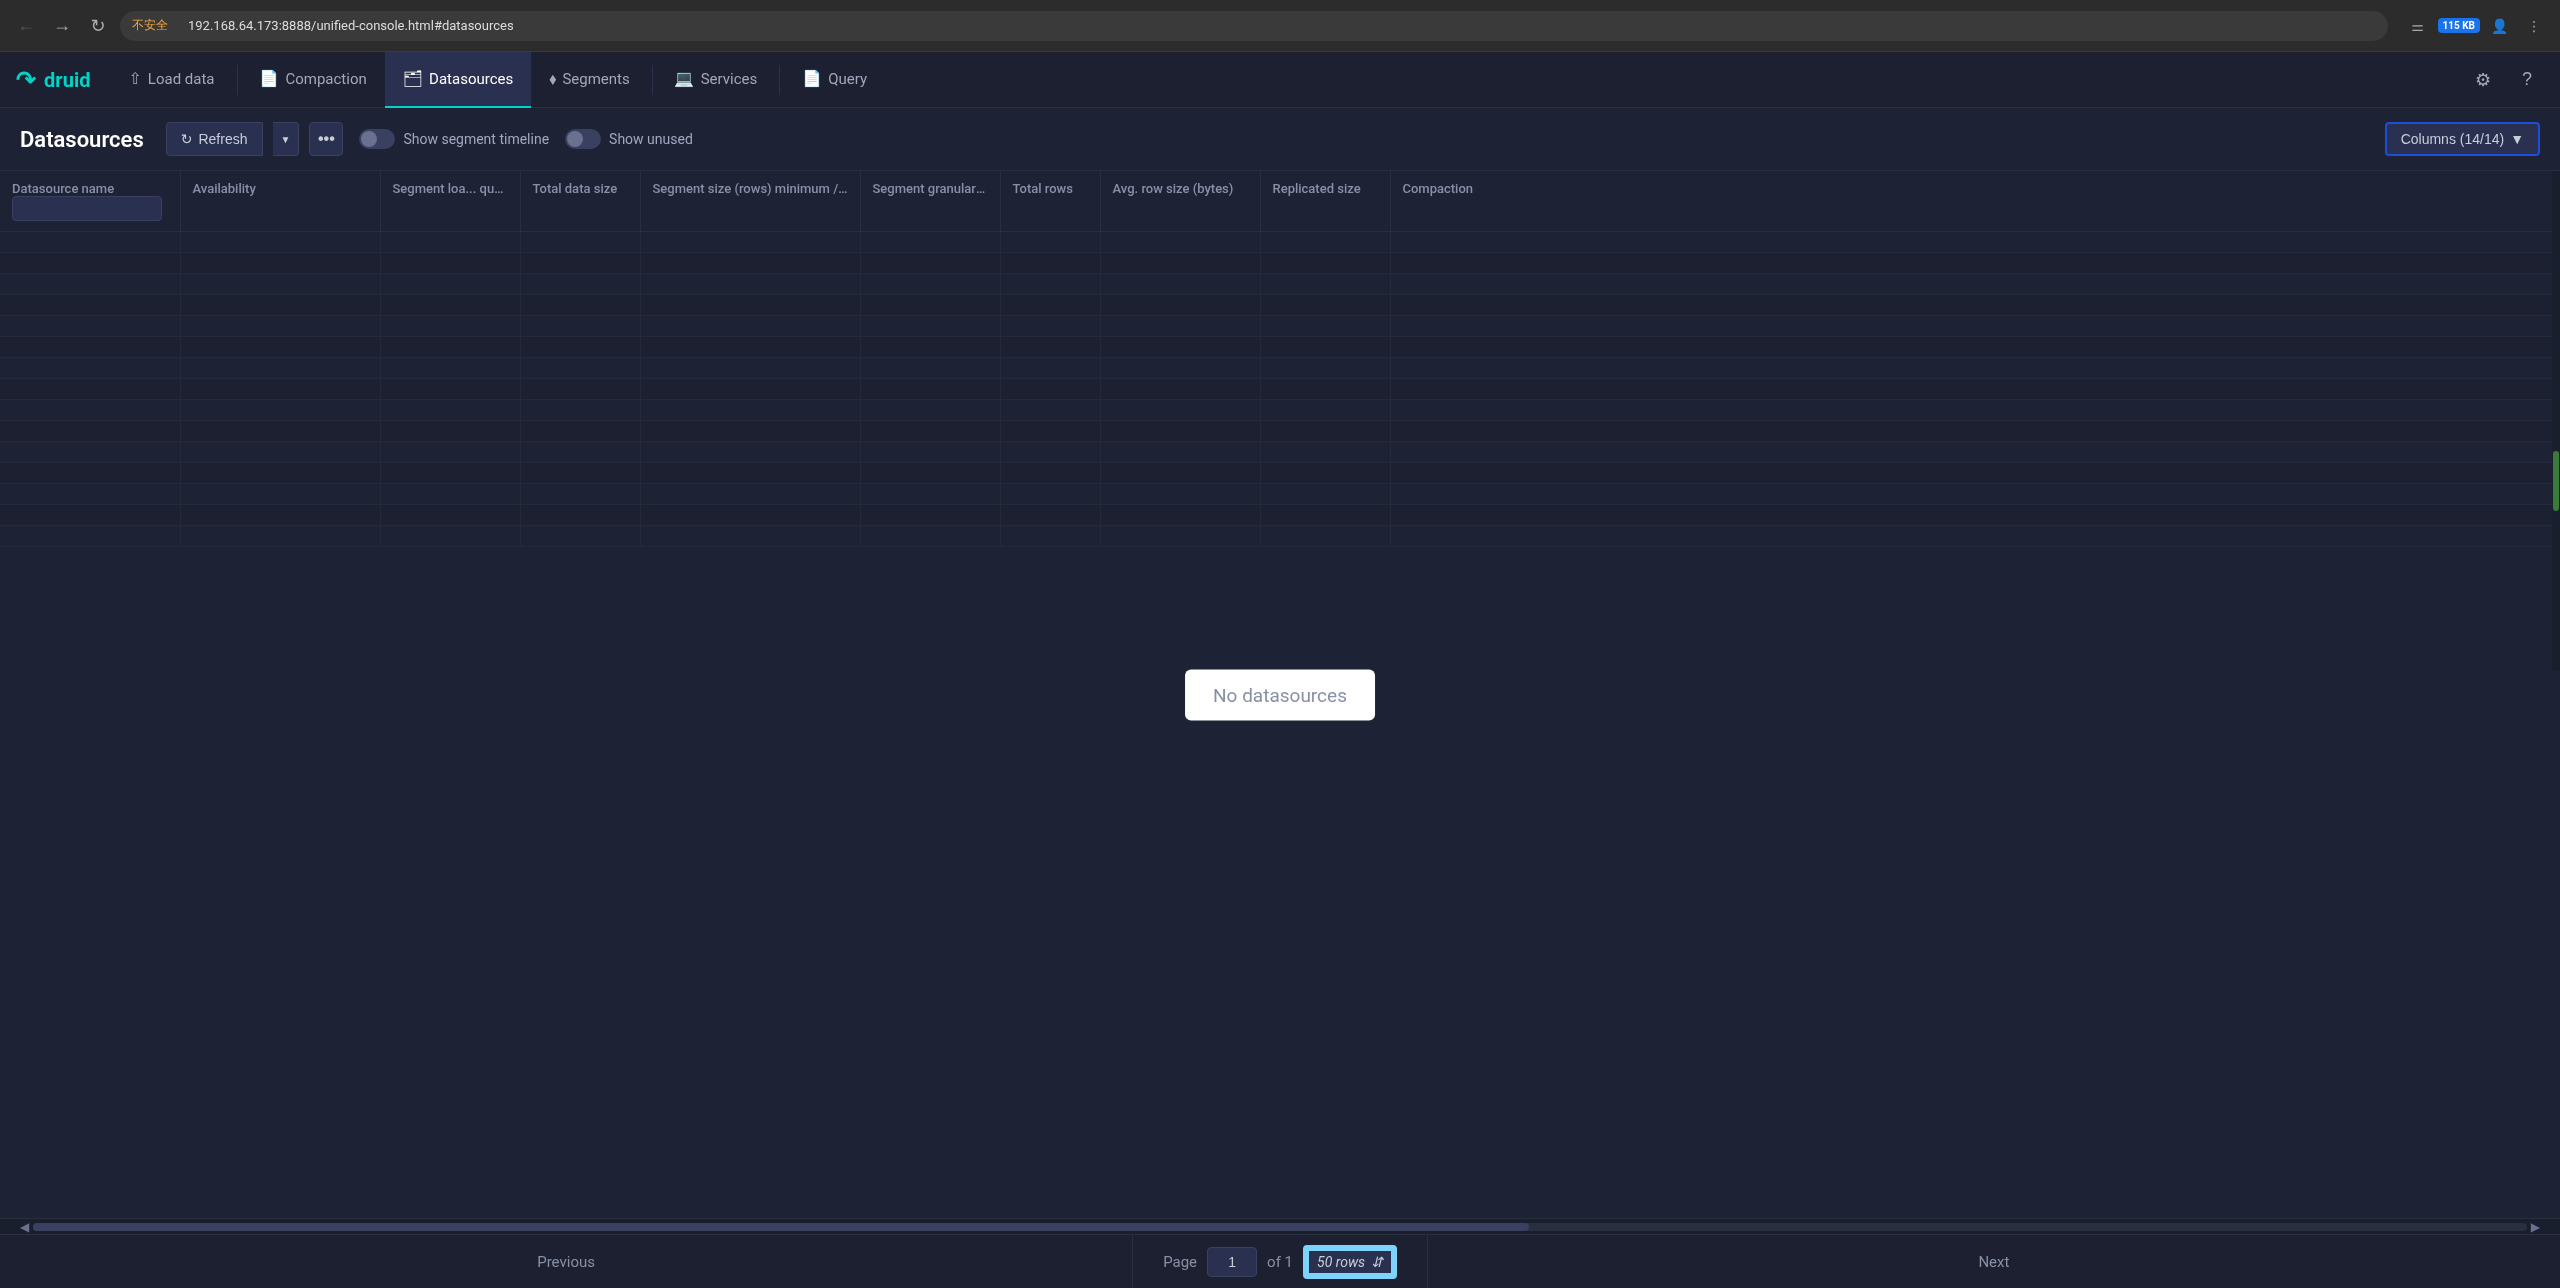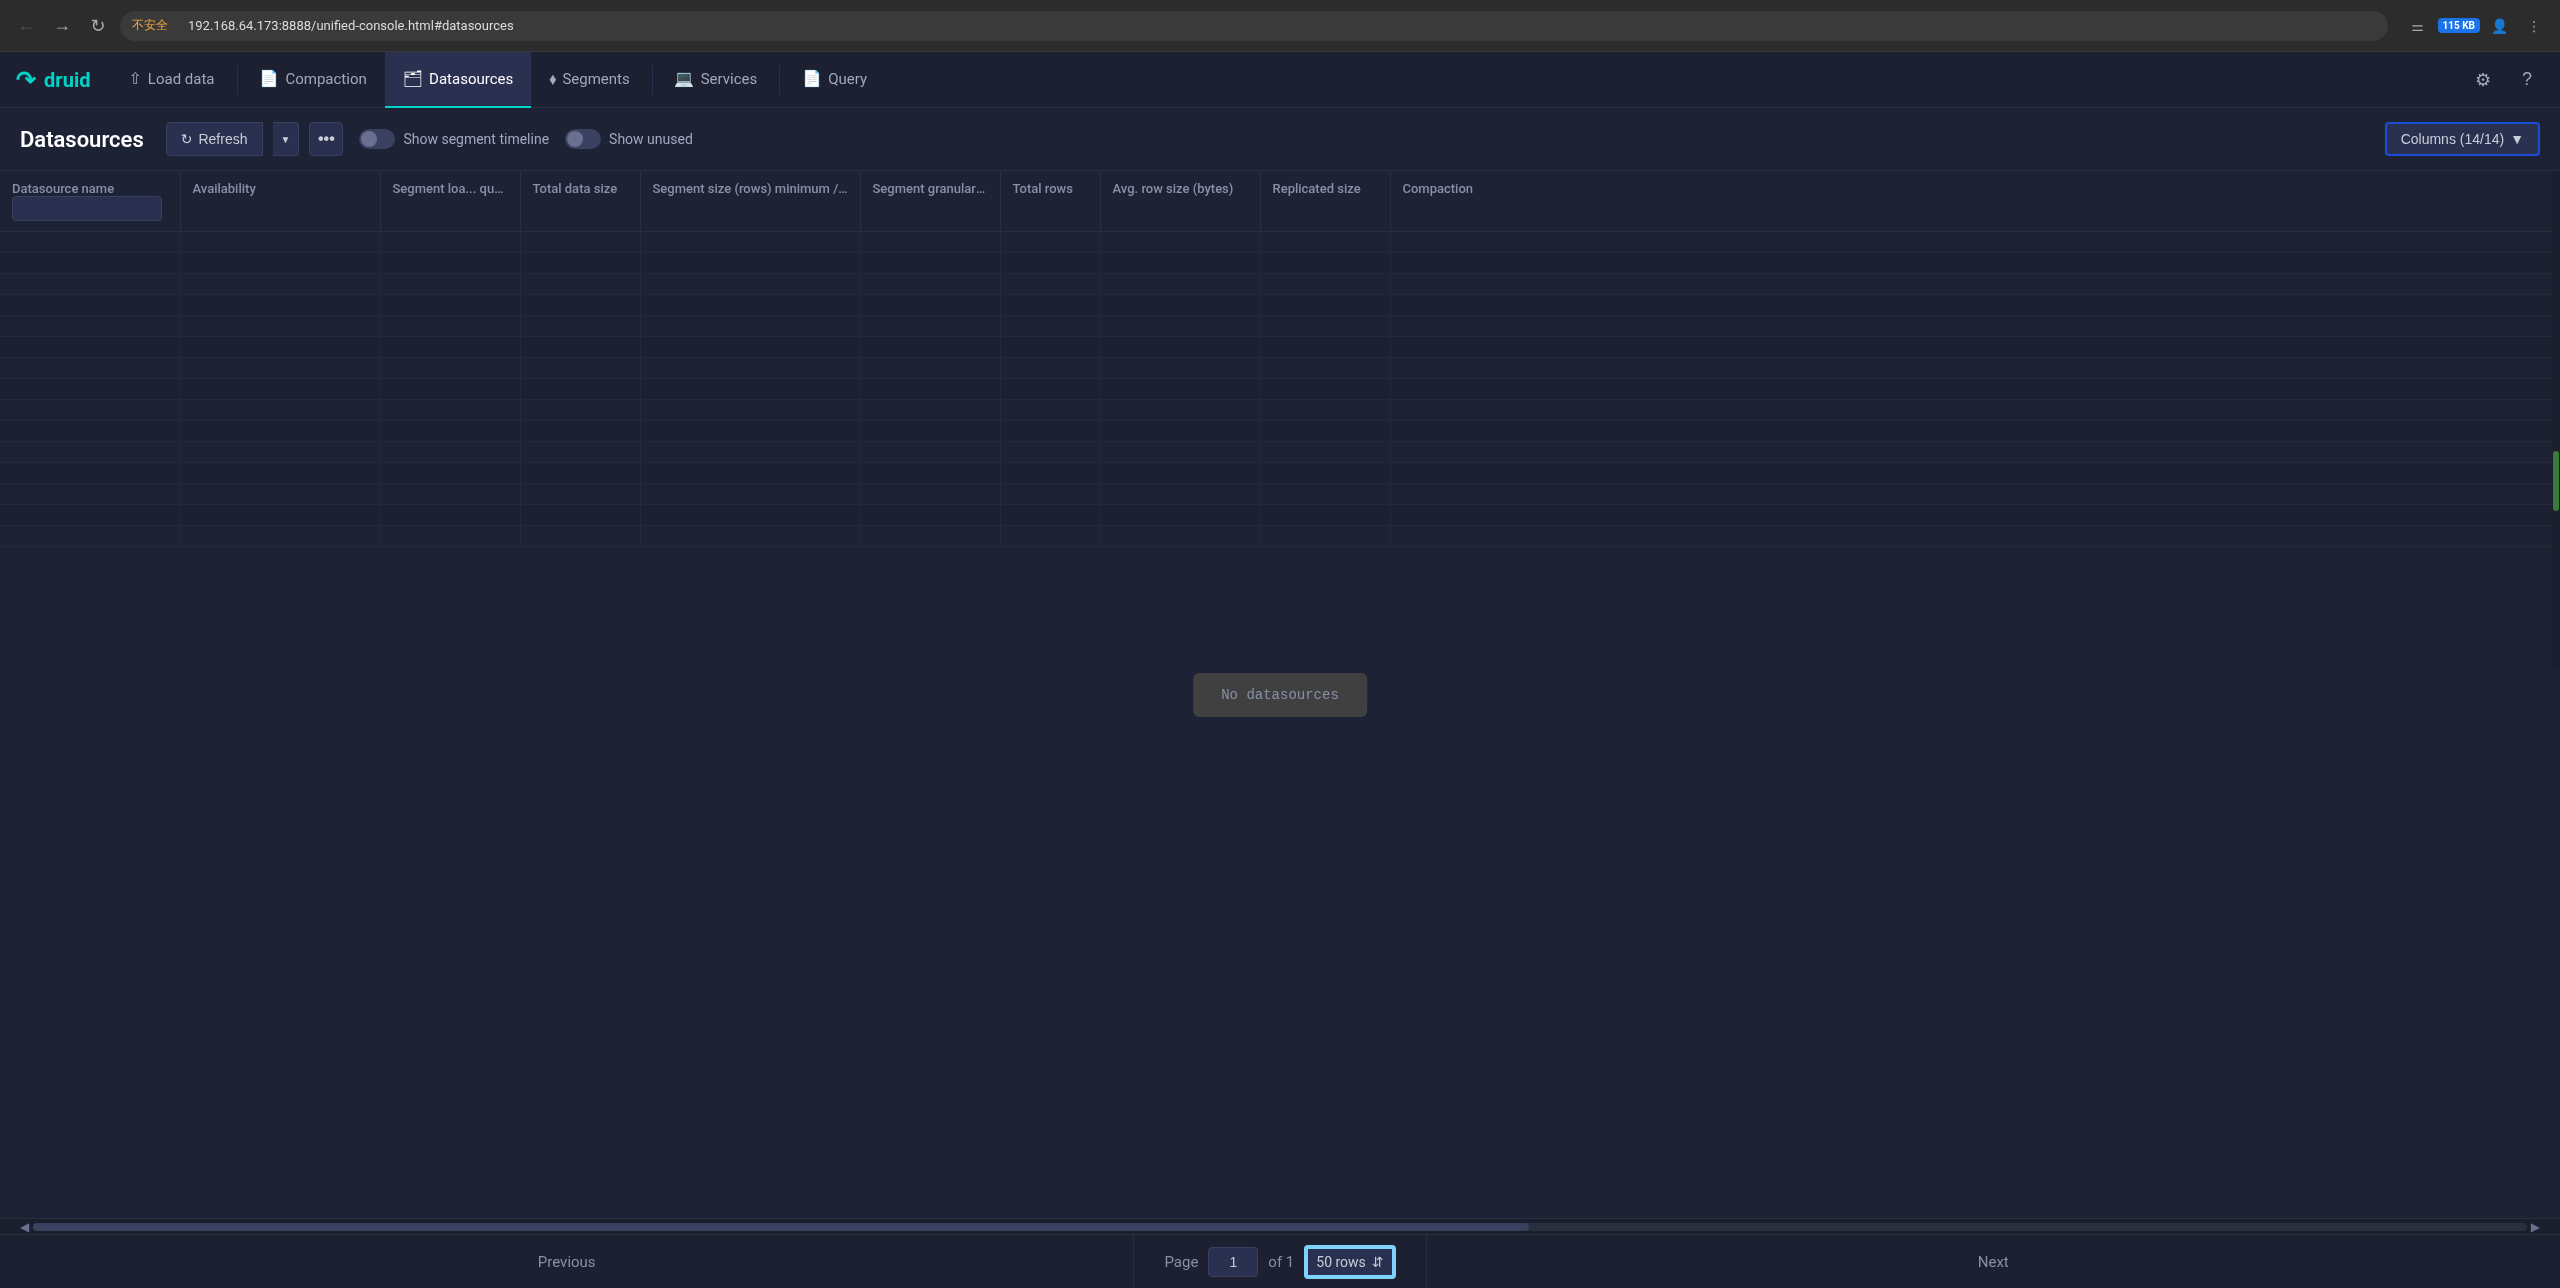--- a/index.html
+++ b/index.html
@@ -308,27 +308,26 @@
       font-size: 13px;
       outline: none;
     }
 
     
     .no-data-overlay {
       position: absolute;
       top: 50%;
       left: 50%;
       transform: translate(-50%, -50%);
-      background: #404040;
+      background: #ffffff;
       color: #8890a8;
       padding: 14px 28px;
       border-radius: 6px;
-      font-size: 14px;
+      font-size: 19px;
       pointer-events: none;
-      font-family: Liberation Mono, monospace;
     }
 
     
     .scrollbar-container {
       height: 16px;
       background: #1a1f2e;
       display: flex;
       align-items: center;
       padding: 0 16px;
       border-top: 1px solid #2a2f40;
@@ -389,31 +388,32 @@
       border-radius: 4px;
       color: #c8cdd8;
       width: 50px;
       height: 30px;
       text-align: center;
       font-size: 14px;
       outline: none;
     }
     .rows-select {
       background: #2a3050;
-      border: 4px solid #7dd3fc;
+      border: 6px solid #7dd3fc;
       border-radius: 4px;
       color: #c8cdd8;
       height: 34px;
       padding: 0 8px;
       font-size: 14px;
       outline: none;
       cursor: pointer;
       display: flex;
       align-items: center;
       gap: 6px;
+      font-style: italic;
     }
     .pagination-next {
       flex: 1;
       display: flex;
       align-items: center;
       justify-content: center;
       height: 100%;
       cursor: pointer;
       color: #8890a8;
       font-size: 15px;

